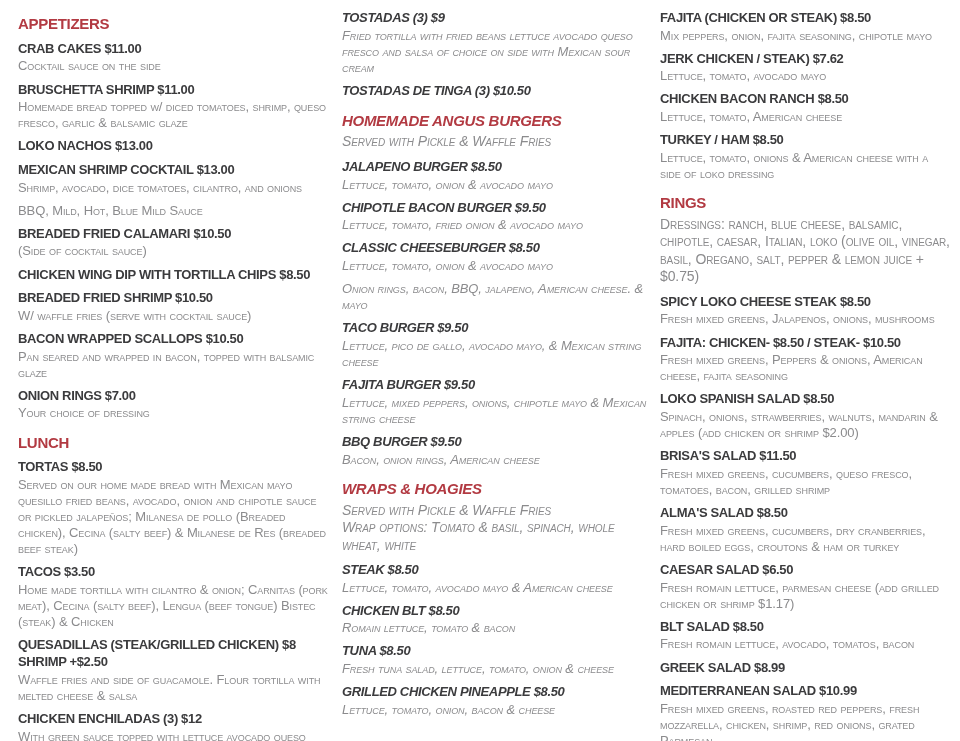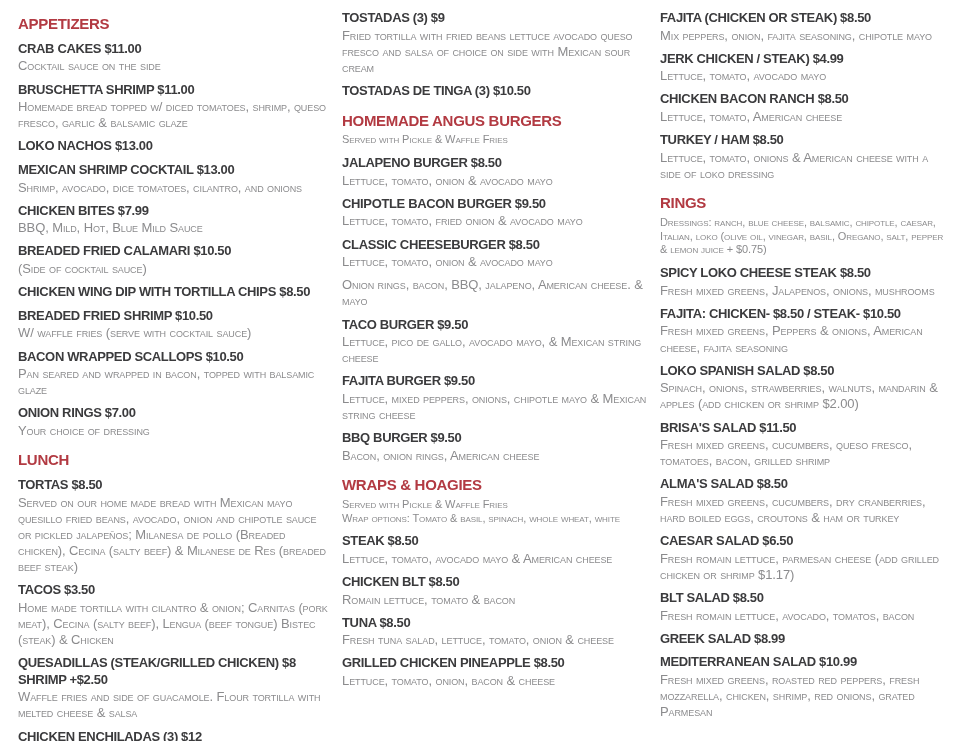--- a/index.html
+++ b/index.html
@@ -16,31 +16,31 @@
     background: var(--bg);
     font-family: "Liberation Sans", "DejaVu Sans", sans-serif;
   }
   .menu {
     display: flex;
     width: 960px; height: 741px;
     padding: 10px 6px 0 18px;
   }
   .column { flex: none; }
   .col1 { width: 324px; padding-right: 13px; }
-  .col2 { width: 318px; padding-right: 13px; }
+  .col2 { width: 318px; padding-right: 13px; font-style: italic; }
   .col3 { flex: 1; padding-right: 4px; }
 
   .section-header { margin: 13px 0 8px 0; }
   .column > .section-header:first-child { margin-top: 6px; }
   .section-heading {
     font-size: 15px; font-weight: 700; color: var(--heading);
     letter-spacing: -0.3px; line-height: 1.12; margin-bottom: 4px;
   }
   .section-subtitle {
-    font-variant: small-caps; font-size: 11px; color: var(--desc);
+    font-variant: small-caps; font-size: 14px; color: var(--desc);
     line-height: 1.25; letter-spacing: -0.1px;
   }
   .menu-item { margin-bottom: 7px; }
   .item-name {
     font-size: 13px; font-weight: 700; color: var(--name);
     letter-spacing: -0.35px; line-height: 1.28;
   }
   .item-desc {
     font-variant: small-caps; font-size: 13px; color: var(--desc);
     line-height: 1.24; letter-spacing: -0.1px; margin-top: 1px;
@@ -67,21 +67,20 @@
         <div class="item-desc">Homemade bread topped w/ diced tomatoes, shrimp, queso fresco, garlic &amp; balsamic glaze</div>
       </div>
       <div class="menu-item">
         <div class="item-name">LOKO NACHOS $13.00</div>
       </div>
       <div class="menu-item">
         <div class="item-name">MEXICAN SHRIMP COCKTAIL $13.00</div>
         <div class="item-desc">Shrimp, avocado, dice tomatoes, cilantro, and onions</div>
       </div>
       <div class="menu-item">
-        <div class="item-name">CHICKEN BITES $7.99</div>
         <div class="item-desc">BBQ, Mild, Hot, Blue Mild Sauce</div>
       </div>
       <div class="menu-item">
         <div class="item-name">BREADED FRIED CALAMARI $10.50</div>
         <div class="item-desc">(Side of cocktail sauce)</div>
       </div>
       <div class="menu-item">
         <div class="item-name">CHICKEN WING DIP WITH TORTILLA CHIPS $8.50</div>
       </div>
       <div class="menu-item">
@@ -177,21 +176,21 @@
         <div class="item-name">GRILLED CHICKEN PINEAPPLE $8.50</div>
         <div class="item-desc">Lettuce, tomato, onion, bacon &amp; cheese</div>
       </div>
     </div>
   <div class="column col3">
       <div class="menu-item">
         <div class="item-name">FAJITA (CHICKEN OR STEAK) $8.50</div>
         <div class="item-desc">Mix peppers, onion, fajita seasoning, chipotle mayo</div>
       </div>
       <div class="menu-item">
-        <div class="item-name">JERK CHICKEN / STEAK) $4.99</div>
+        <div class="item-name">JERK CHICKEN / STEAK) $7.62</div>
         <div class="item-desc">Lettuce, tomato, avocado mayo</div>
       </div>
       <div class="menu-item">
         <div class="item-name">CHICKEN BACON RANCH $8.50</div>
         <div class="item-desc">Lettuce, tomato, American cheese</div>
       </div>
       <div class="menu-item">
         <div class="item-name">TURKEY / HAM $8.50</div>
         <div class="item-desc">Lettuce, tomato, onions &amp; American cheese with a side of loko dressing</div>
       </div>

